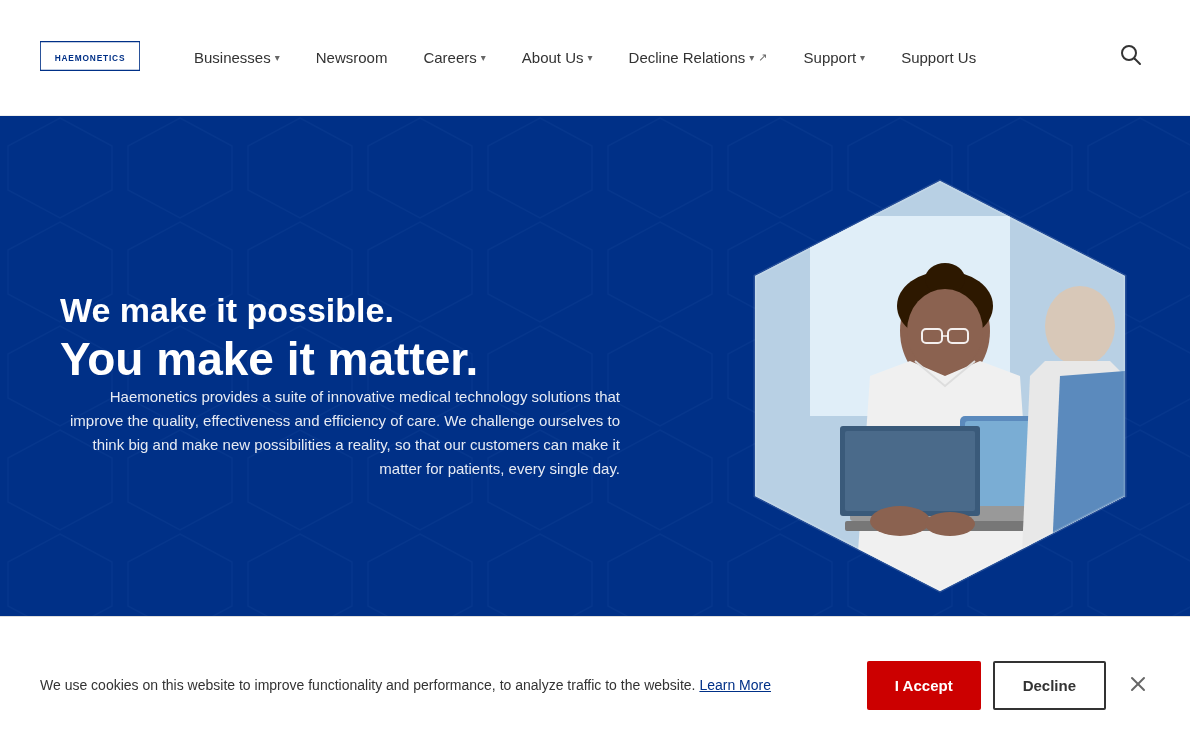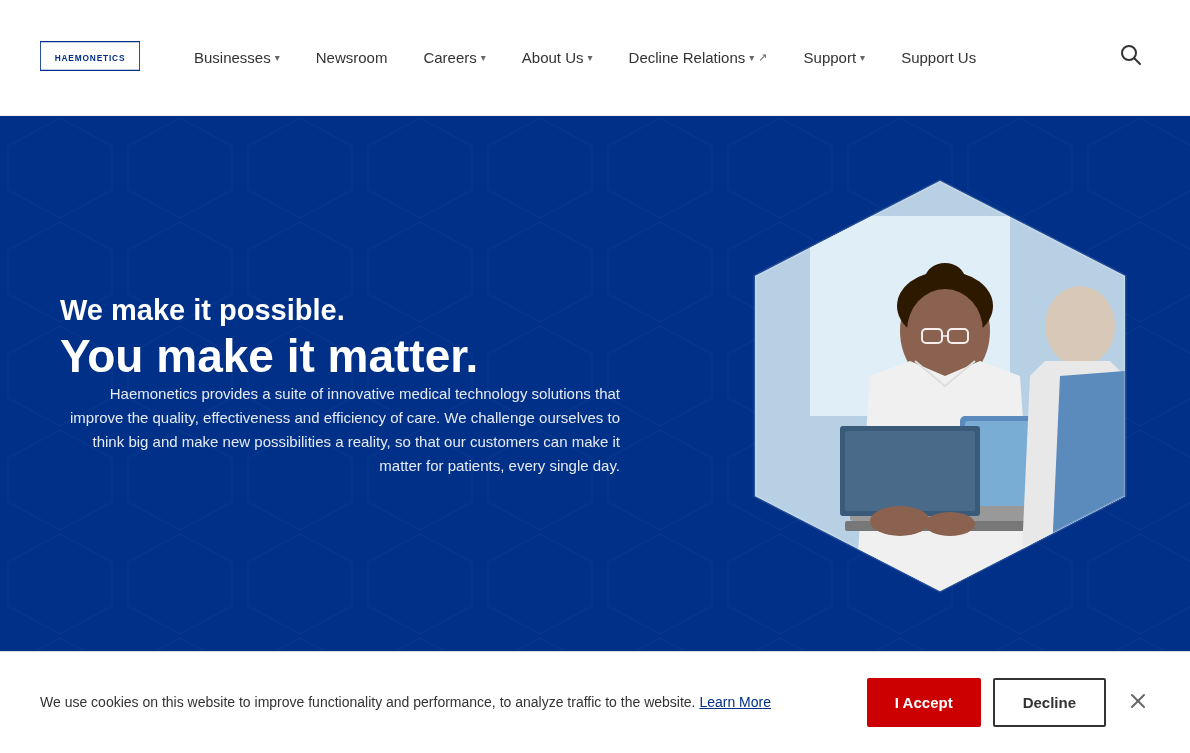--- a/index.html
+++ b/index.html
@@ -68,21 +68,21 @@
       top: 0; left: 0; right: 0; bottom: 0;
       display: flex;
       align-items: center;
       padding: 0 60px;
     }
     .hero-text {
       max-width: 600px;
       color: #fff;
     }
     .hero-tagline1 {
-      font-size: 29px;
+      font-size: 34px;
       font-weight: 600;
       color: #fff;
       margin-bottom: 4px;
     }
     .hero-tagline2 {
       font-size: 46px;
       font-weight: 800;
       color: #fff;
       line-height: 1.1;
     }
@@ -108,21 +108,21 @@
       bottom: 0;
       left: 0;
       right: 0;
       background: #fff;
       border-top: 1px solid #ddd;
       padding: 20px 40px;
       display: flex;
       align-items: center;
       gap: 20px;
       z-index: 100;
-      height: 102px;
+      height: 137px;
     }
     .cookie-text {
       flex: 1;
       font-size: 14px;
       color: #333;
       line-height: 1.5;
     }
     .cookie-learn-more {
       color: #003087;
       text-decoration: underline;

